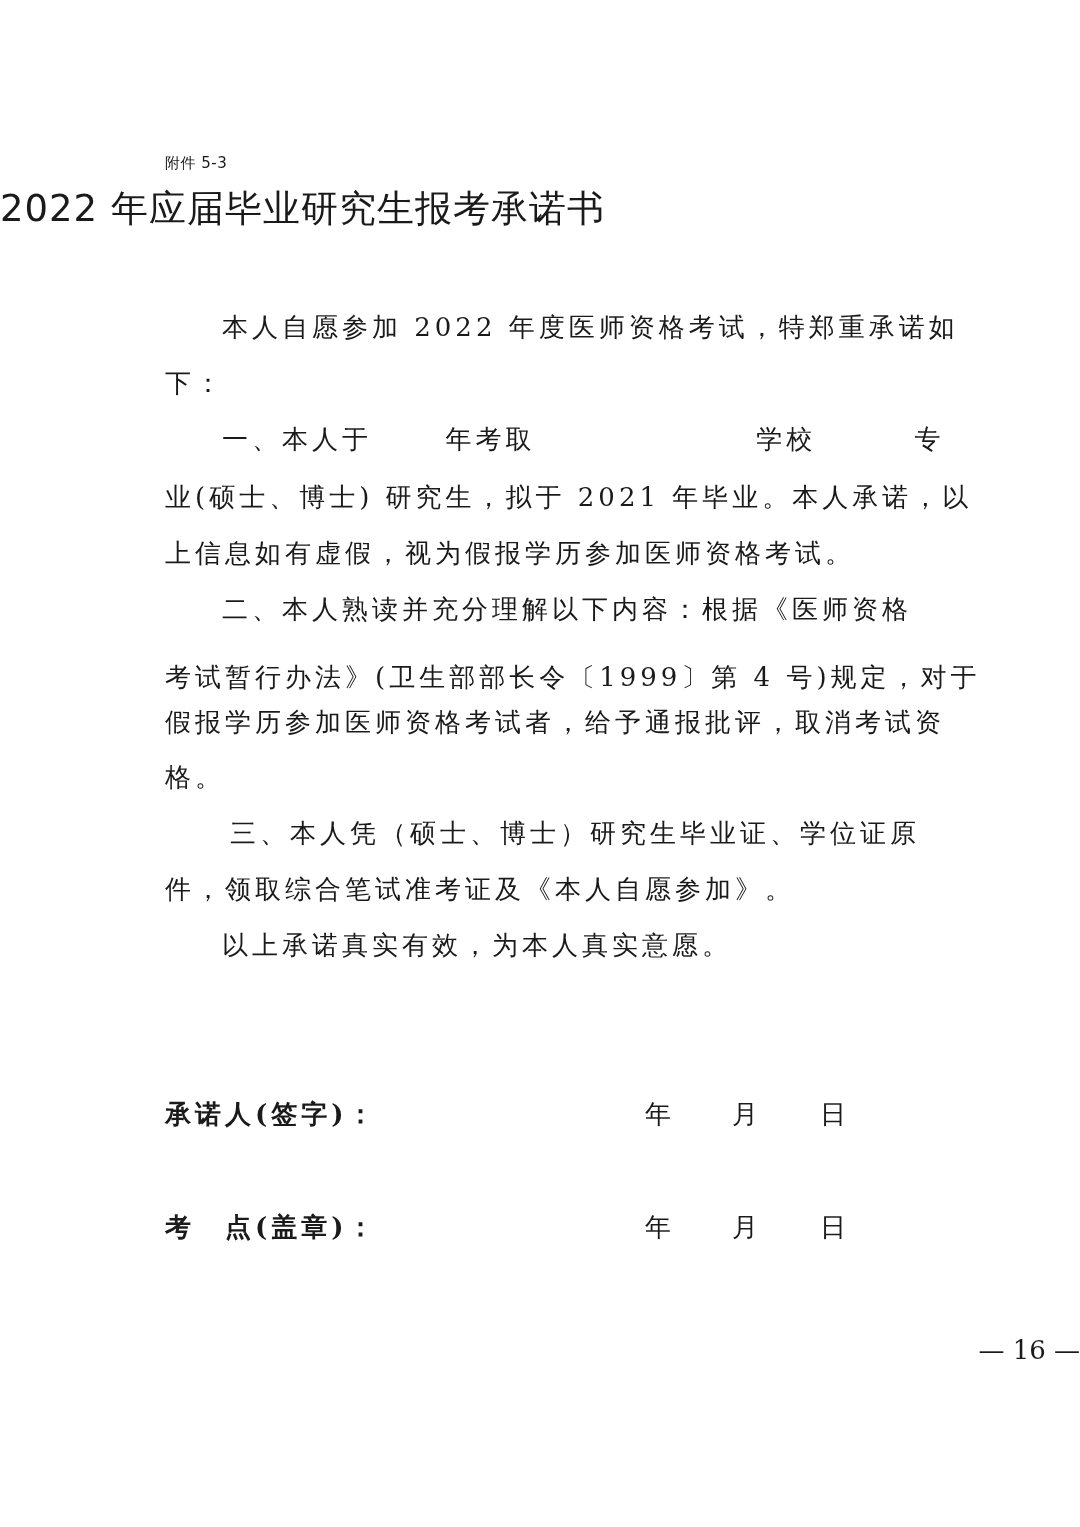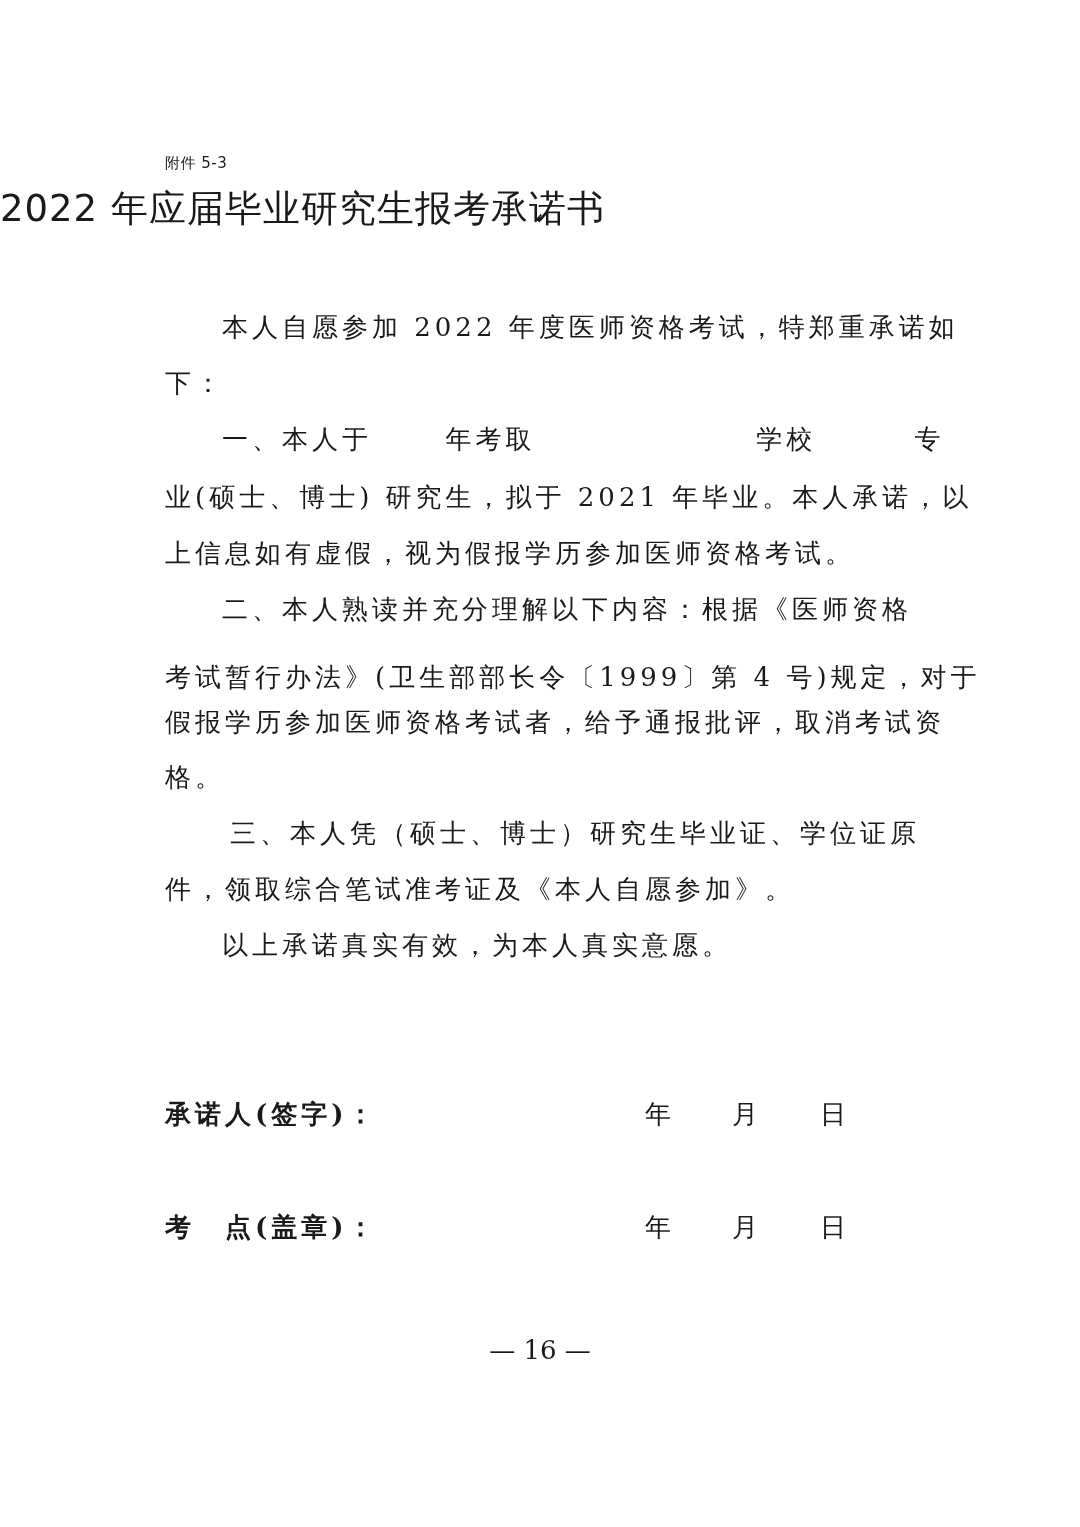--- a/index.html
+++ b/index.html
@@ -4,21 +4,21 @@
 <style>
   html, body { margin: 0; padding: 0; background: #ffffff; }
   body { width: 1080px; height: 1527px; position: relative; overflow: hidden; color: #1a1a1a; }
   .serif { font-family: "DejaVu Serif", "Liberation Serif", serif; }
   .sans { font-family: "DejaVu Sans", "Liberation Sans", sans-serif; }
   .attach { position: absolute; left: 165px; top: 154px; font-size: 15px; letter-spacing: 0.5px; }
   .title { position: absolute; left: 0; width: 1064px; top: 184px; text-align: left; font-size: 37px; font-weight: 500; letter-spacing: 1px; }
   .line { position: absolute; font-size: 26px; white-space: pre; letter-spacing: 4px; }
   .sigrow { position: absolute; left: 165px; font-size: 26px; letter-spacing: 4px; font-weight: bold; }
   .date { position: absolute; font-size: 26px; }
-  .page { position: absolute; left: 0; width: 1080px; top: 1335px; text-align: center; font-size: 26px; }
+  .page { position: absolute; left: 0; width: 1080px; top: 1335px; text-align: right; font-size: 26px; }
 </style>
 </head>
 <body>
 
 <div>
   <div class="attach sans">附件 5-3</div>
   <div class="title sans">2022 年应届毕业研究生报考承诺书</div>
 
   <div class="line serif" style="left:222px; top:310px;">本人自愿参加 2022 年度医师资格考试，特郑重承诺如</div>
   <div class="line serif" style="left:165px; top:366px;">下：</div>

